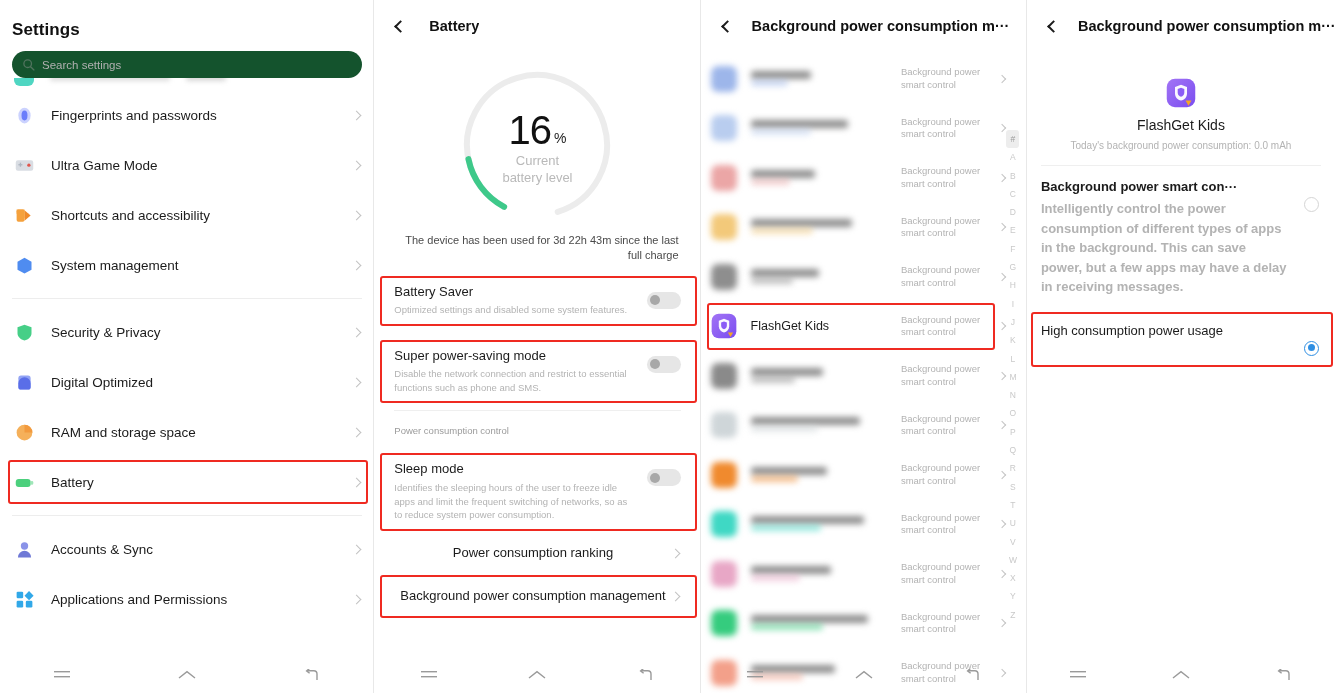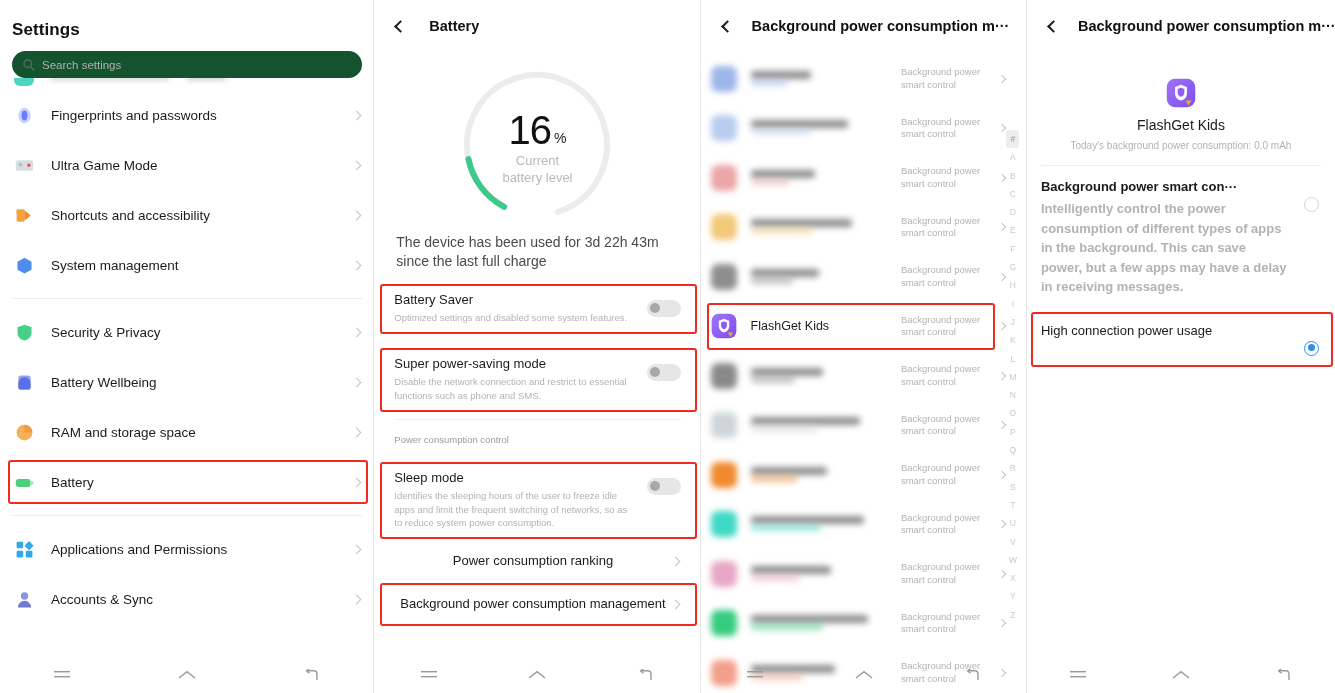--- a/index.html
+++ b/index.html
@@ -73,21 +73,21 @@
   .ring-wrap svg { position: absolute; inset: 0; }
   .ring-center {
     position: absolute; inset: 0; display: flex; flex-direction: column;
     align-items: center; justify-content: center; padding-top: 6px;
   }
   .pct-line { display: flex; align-items: flex-end; }
   .pct { font-size: 40px; font-weight: 300; color: #111; line-height: 1; letter-spacing: -1px; }
   .pctsym { font-size: 14px; color: #222; margin-left: 3px; margin-bottom: 4px; }
   .ring-sub { font-size: 13px; color: #b9b9b9; text-align: center; line-height: 1.25; margin-top: 3px; }
 
-  .usage-note { font-size: 14px; color: #4a4a4a; text-align: left; padding: 8px 22px 0 22px; line-height: 1.35; }
+  .usage-note { font-size: 11px; color: #4a4a4a; text-align: right; padding: 8px 22px 0 22px; line-height: 1.35; }
 
   .card { position: relative; margin-top: 12px; padding: 0 20px; }
   .card-row { display: flex; align-items: flex-start; padding: 9px 0 10px 0; }
   .card-text { flex: 1 1 auto; padding-right: 12px; }
   .card-title { font-size: 13px; color: #1b1b1b; line-height: 1.25; }
   .card-desc { font-size: 9.5px; color: #b3b3b3; line-height: 1.45; margin-top: 3px; }
   .toggle {
     flex: 0 0 auto; width: 34px; height: 17px; border-radius: 9px; background: #e6e6e6;
     position: relative; margin-top: 8px;
   }
@@ -199,21 +199,21 @@
             <path d="M12 3 l8 3 v6.5 c0 4.4-3.4 7.4-8 8.5 -4.6-1.1-8-4.1-8-8.5V6 z" fill="#46cf87"></path>
           </svg>
           <span class="lbl">Security &amp; Privacy</span>
           <span class="chev"></span>
         </div>
         <div class="srow">
           <svg class="ico" viewBox="0 0 24 24">
             <rect x="5" y="4" width="14" height="16" rx="3" fill="#93a4f4"></rect>
             <path d="M5 13 a7 7 0 0 1 14 0 v4 a3 3 0 0 1 -3 3 H8 a3 3 0 0 1 -3 -3 z" fill="#5a6ee8"></path>
           </svg>
-          <span class="lbl">Battery Wellbeing</span>
+          <span class="lbl">Digital Optimized</span>
           <span class="chev"></span>
         </div>
         <div class="srow">
           <svg class="ico" viewBox="0 0 24 24">
             <circle cx="12" cy="12" r="9" fill="#f5b05a"></circle>
             <path d="M12 12 V3 A9 9 0 0 1 21 12 z" fill="#f29a3e"></path>
           </svg>
           <span class="lbl">RAM and storage space</span>
           <span class="chev"></span>
         </div>
@@ -222,36 +222,36 @@
             <rect x="2" y="8" width="17" height="9" rx="3.4" fill="#4cd07d"></rect>
             <rect x="19" y="10.4" width="3" height="4.2" rx="1.4" fill="#9fe6b8"></rect>
           </svg>
           <span class="lbl">Battery</span>
           <span class="chev"></span>
           <span class="hl hl-battery"></span>
         </div>
       </div>
     <div class="sep"></div>
     <div class="group" id="p1-group-c">
+        <div class="srow">
+          <svg class="ico" viewBox="0 0 24 24">
+            <circle cx="12" cy="8" r="4.2" fill="#8a93e8"></circle>
+            <path d="M4.5 21 a7.5 7.5 0 0 1 15 0 z" fill="#6f79d6"></path>
+          </svg>
+          <span class="lbl">Accounts &amp; Sync</span>
+          <span class="chev"></span>
+        </div>
         <div class="srow">
           <svg class="ico" viewBox="0 0 24 24">
             <rect x="3" y="3" width="7.5" height="7.5" rx="1.4" fill="#31a8e8"></rect>
             <rect x="3" y="13.5" width="7.5" height="7.5" rx="1.4" fill="#31a8e8"></rect>
             <rect x="13.5" y="13.5" width="7.5" height="7.5" rx="1.4" fill="#31a8e8"></rect>
             <path d="M17.2 2.4 l5.2 5.2 -5.2 5.2 -5.2-5.2 z" fill="#31a8e8"></path>
           </svg>
           <span class="lbl">Applications and Permissions</span>
-          <span class="chev"></span>
-        </div>
-        <div class="srow">
-          <svg class="ico" viewBox="0 0 24 24">
-            <circle cx="12" cy="8" r="4.2" fill="#8a93e8"></circle>
-            <path d="M4.5 21 a7.5 7.5 0 0 1 15 0 z" fill="#6f79d6"></path>
-          </svg>
-          <span class="lbl">Accounts &amp; Sync</span>
           <span class="chev"></span>
         </div>
       </div>
 
     <div class="navbar">
       <div class="navbtn">
         <svg width="16" height="10" viewBox="0 0 16 10">
             <rect x="0" y="1" width="16" height="1.4" fill="#9a9a9a"></rect>
             <rect x="0" y="6" width="16" height="1.4" fill="#9a9a9a"></rect>
           </svg>
@@ -599,21 +599,21 @@
             <div class="opt-text">
               <div class="opt-title">Background power smart con···</div>
               <div class="opt-desc">Intelligently control the power consumption of different types of apps in the background. This can save power, but a few apps may have a delay in receiving messages.</div>
             </div>
             <div class="radio"></div>
           </div>
         </div>
         <div style="position: relative;">
           <div class="opt">
             <div class="opt-text">
-              <div class="opt-title">High connection power usage</div>
+              <div class="opt-title">High consumption power usage</div>
             </div>
             <div class="radio on"></div>
           </div>
           <div class="hl-box" style="inset: 2px 2px 2px 4px;"></div>
         </div>
       </div>
 
     <div class="navbar">
       <div class="navbtn">
         <svg width="16" height="10" viewBox="0 0 16 10">

